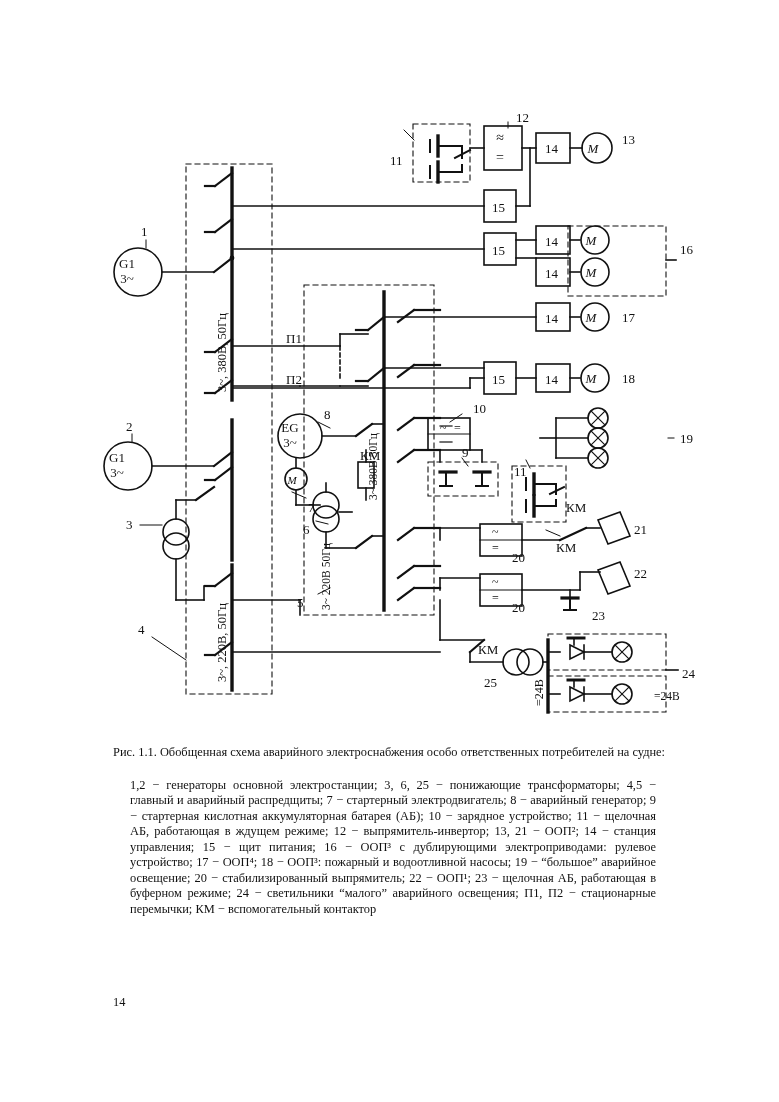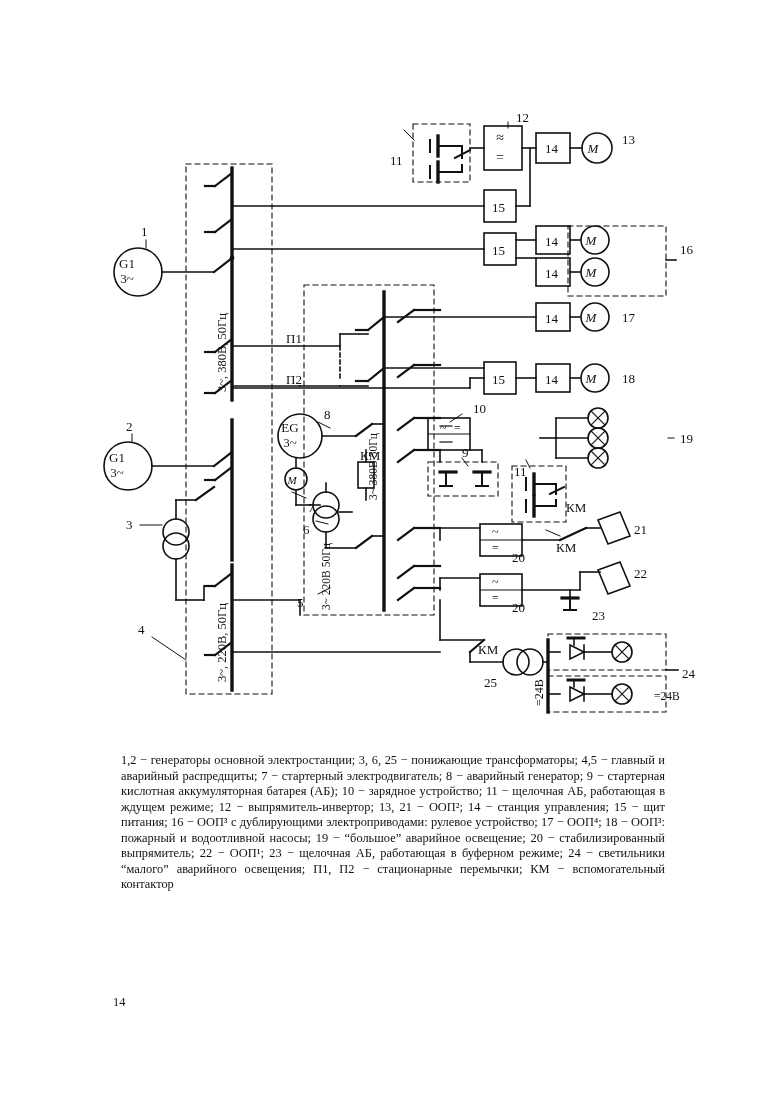--- a/index.html
+++ b/index.html
@@ -15,21 +15,21 @@
     position:absolute;left:0;top:0;width:779px;height:1102px;
   }
   #diagram{
     position:absolute;left:0;top:0;width:779px;height:740px;
   }
   #caption{
     position:absolute;left:113px;top:745px;width:560px;
     font-size:12.4px;line-height:15.5px;text-align:justify;
   }
   #caption .ttl{margin:0 0 2px 0;}
-  #caption .body{margin:8px;}
+  #caption .body{margin:17px;}
   #pagenum{
     position:absolute;left:113px;top:995px;
     font-size:12.4px;
   }
   
   #watermark{
     position:absolute;left:0;top:1000px;width:779px;height:102px;
     pointer-events:none;
   }
   svg text{font-family:"Liberation Serif", serif;}
@@ -409,20 +409,21 @@
       <text transform="translate(226,392) rotate(-90)" font-size="12.5">3~, 380В, 50Гц</text>
       <text transform="translate(226,682) rotate(-90)" font-size="12.5">3~, 220В, 50Гц</text>
       <text transform="translate(377,500) rotate(-90)" font-size="11.5">3~ 380В 50Гц</text>
       <text transform="translate(330,610) rotate(-90)" font-size="11.5">3~ 220В 50Гц</text>
       <text transform="translate(543,706) rotate(-90)" font-size="12">=24В</text>
       <text x="654" y="700" font-size="11.5">=24В</text>
     </g>
   </svg>
 
   <div id="caption">
+    <p class="ttl">Рис. 1.1. Обобщенная схема аварийного электроснабжения особо ответственных потребителей на судне:</p>
     <p class="body">1,2 − генераторы основной электростанции; 3, 6, 25 − понижающие трансформаторы; 4,5 − главный и аварийный распредщиты; 7 − стартерный электродвигатель; 8 − аварийный генератор; 9 − стартерная кислотная аккумуляторная батарея (АБ); 10 − зарядное устройство; 11 − щелочная АБ, работающая в ждущем режиме; 12 − выпрямитель-инвертор; 13, 21 − ООП²; 14 − станция управления; 15 − щит питания; 16 − ООП³ с дублирующими электроприводами: рулевое устройство; 17 − ООП⁴; 18 − ООП³: пожарный и водоотливной насосы; 19 − “большое” аварийное освещение; 20 − стабилизированный выпрямитель; 22 − ООП¹; 23 − щелочная АБ, работающая в буферном режиме; 24 − светильники “малого” аварийного освещения; П1, П2 − стационарные перемычки; КМ − вспомогательный  контактор</p>
   </div>
 
   <div id="pagenum">14</div>
 
   <div id="watermark">
     
     
   </div>
 

